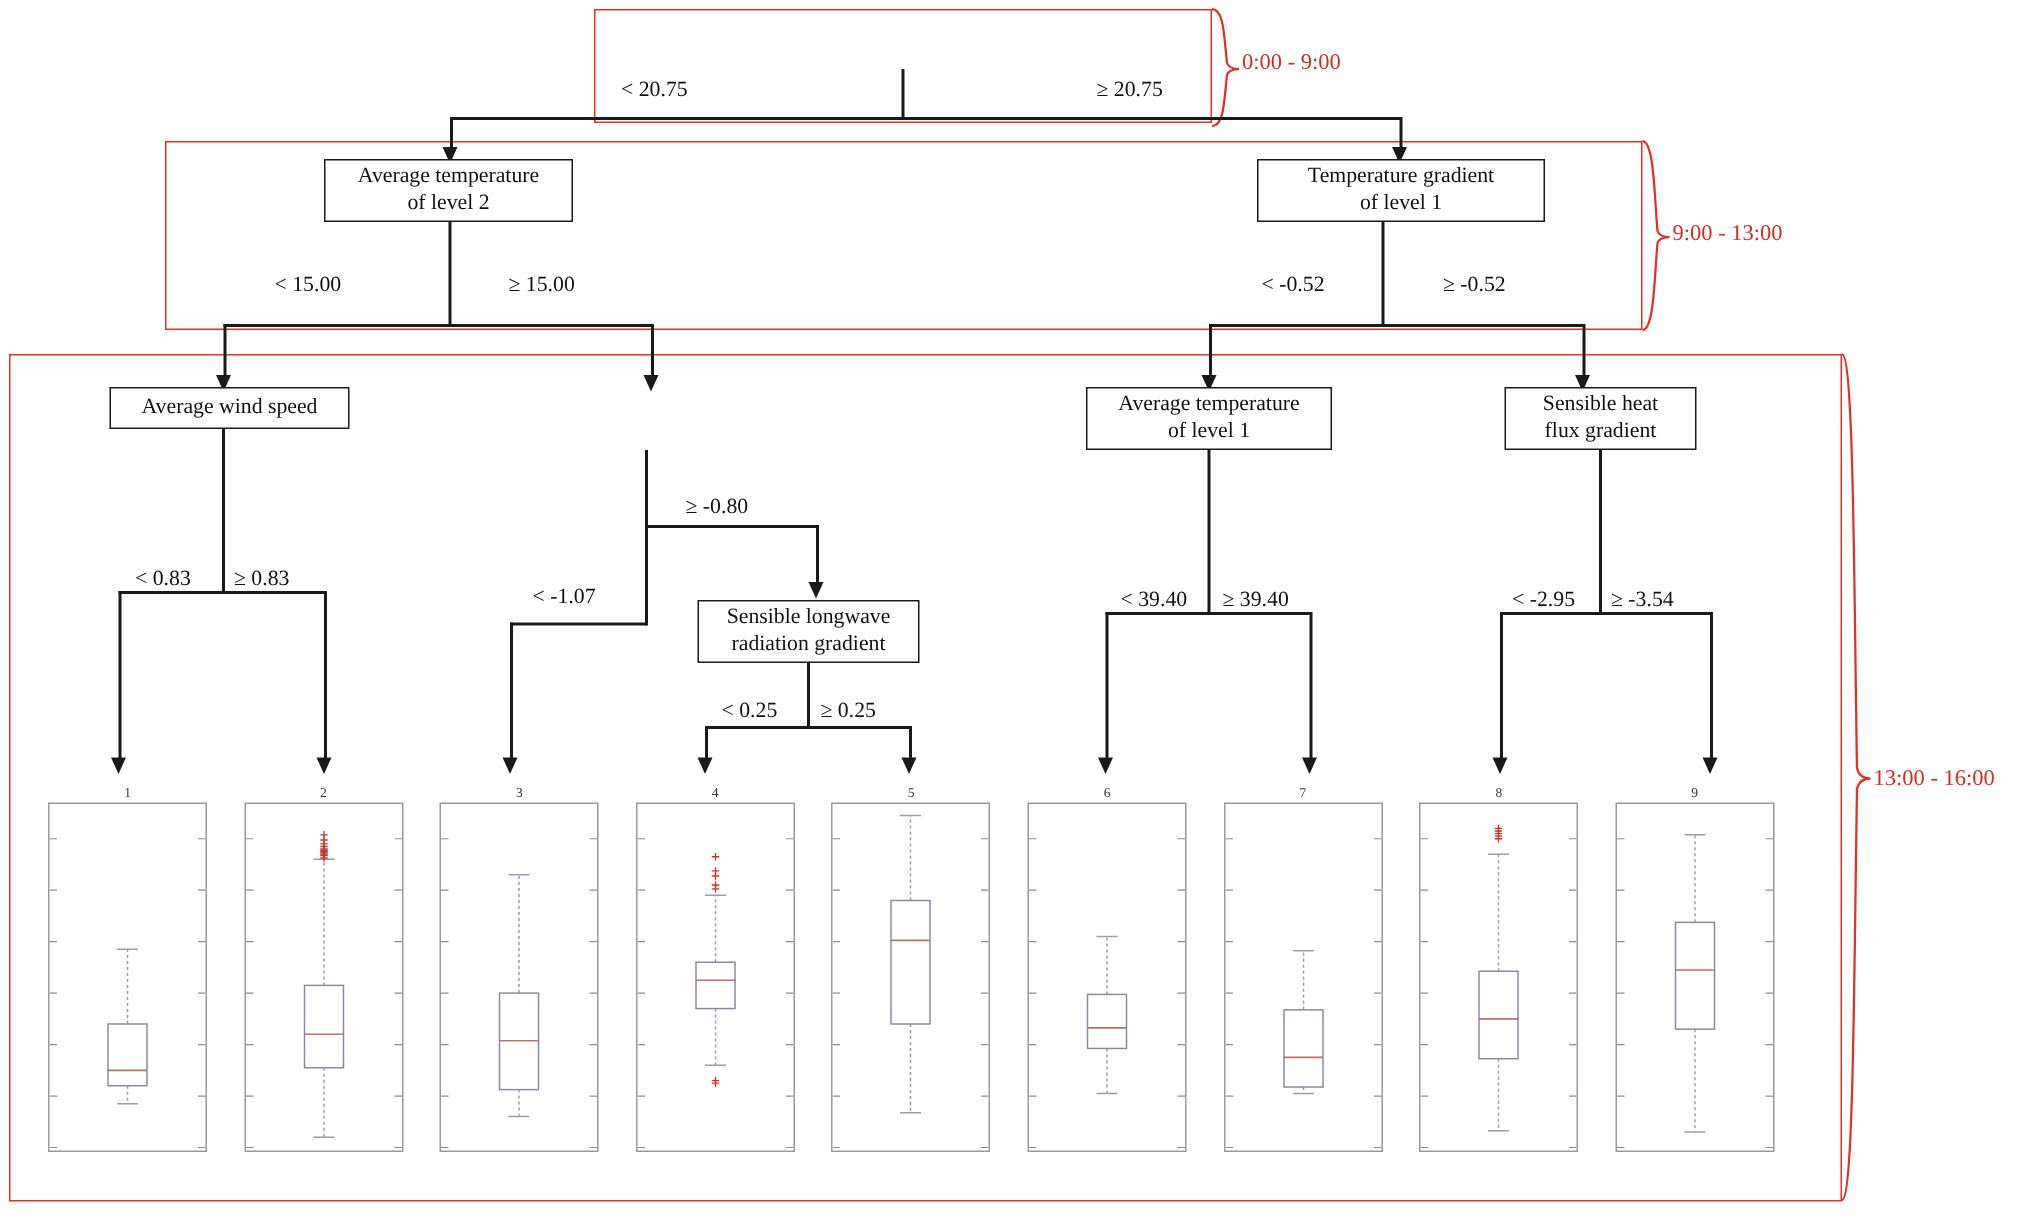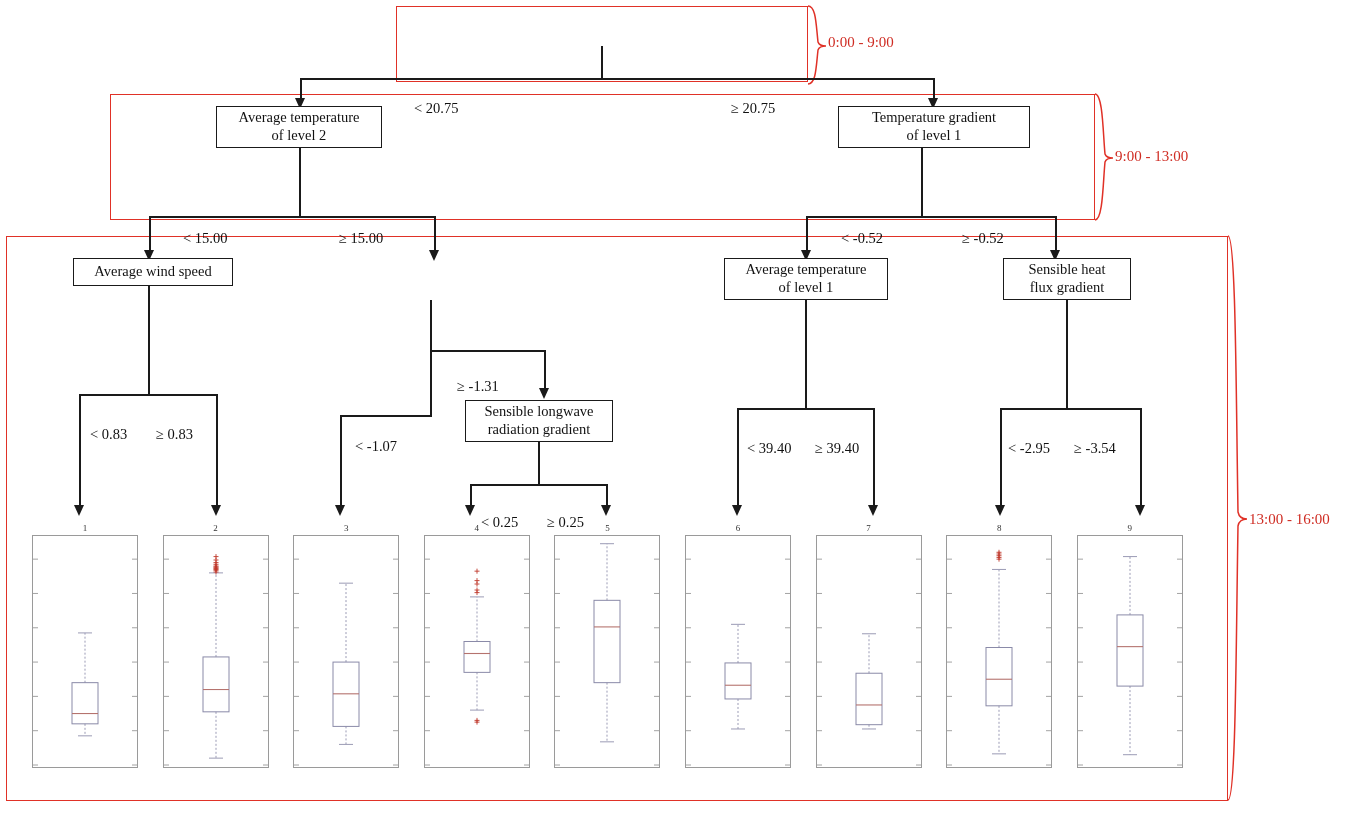--- a/index.html
+++ b/index.html
@@ -24,21 +24,20 @@
   }
 
   
   .cond{
     position:absolute;
     font-family:"Liberation Serif", serif;
     font-size:14.5px;
     color:#111;
     white-space:nowrap;
     z-index:7;
-    margin-top:48px;
   }
 
   
   .vline{position:absolute;background:#1a1a1a;width:1.6px;z-index:4;}
   .hline{position:absolute;background:#1a1a1a;height:1.6px;z-index:4;}
   .arrow{
     position:absolute;width:0;height:0;
     border-left:5.5px solid transparent;
     border-right:5.5px solid transparent;
     border-top:11px solid #1a1a1a;
@@ -159,21 +158,21 @@
   <div class="cond" style="left:156px;top:378px;">≥ 0.83</div>
 
   <div class="vline" style="left:430px;top:300px;height:52px;"></div>
   <div class="hline" style="left:430px;top:350px;width:115px;"></div>
   <div class="vline" style="left:544px;top:350px;height:42px;"></div>
   <div class="arrow" style="left:539px;top:388px;"></div>
   <div class="vline" style="left:430px;top:350px;height:67px;"></div>
   <div class="hline" style="left:340px;top:415px;width:91px;"></div>
   <div class="vline" style="left:340px;top:415px;height:94px;"></div>
   <div class="arrow" style="left:335px;top:505px;"></div>
-  <div class="cond" style="left:457px;top:330px;">≥ -1.31</div>
+  <div class="cond" style="left:457px;top:330px;">≥ -0.80</div>
   <div class="cond" style="left:355px;top:390px;">&lt; -1.07</div>
 
   <div class="node" style="left:465px;top:400px;width:148px;height:42px;">Sensible longwave
 radiation gradient</div>
   <div class="vline" style="left:538px;top:442px;height:44px;"></div>
   <div class="hline" style="left:470px;top:484px;width:137px;"></div>
   <div class="vline" style="left:470px;top:484px;height:25px;"></div>
   <div class="arrow" style="left:465px;top:505px;"></div>
   <div class="vline" style="left:606px;top:484px;height:25px;"></div>
   <div class="arrow" style="left:601px;top:505px;"></div>

